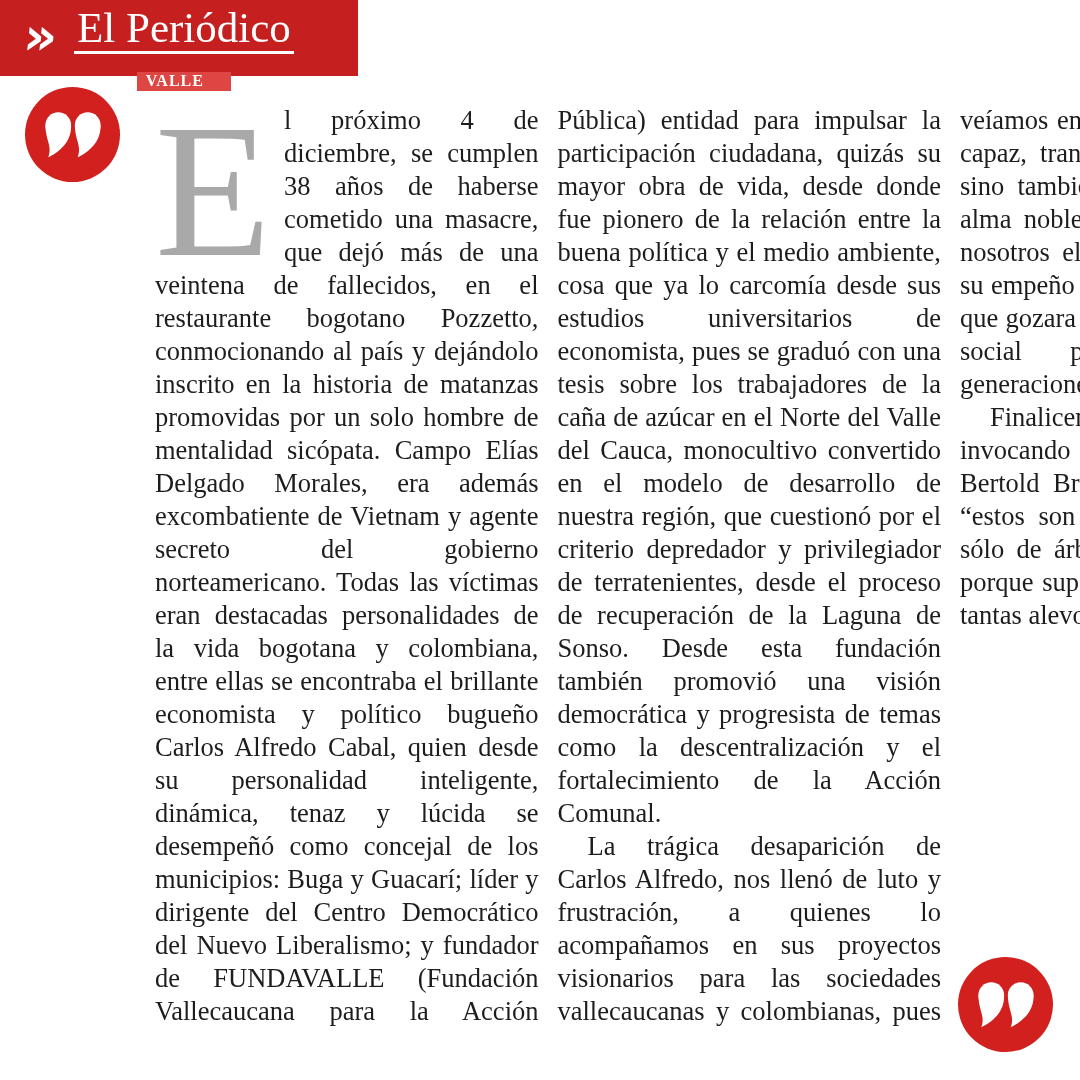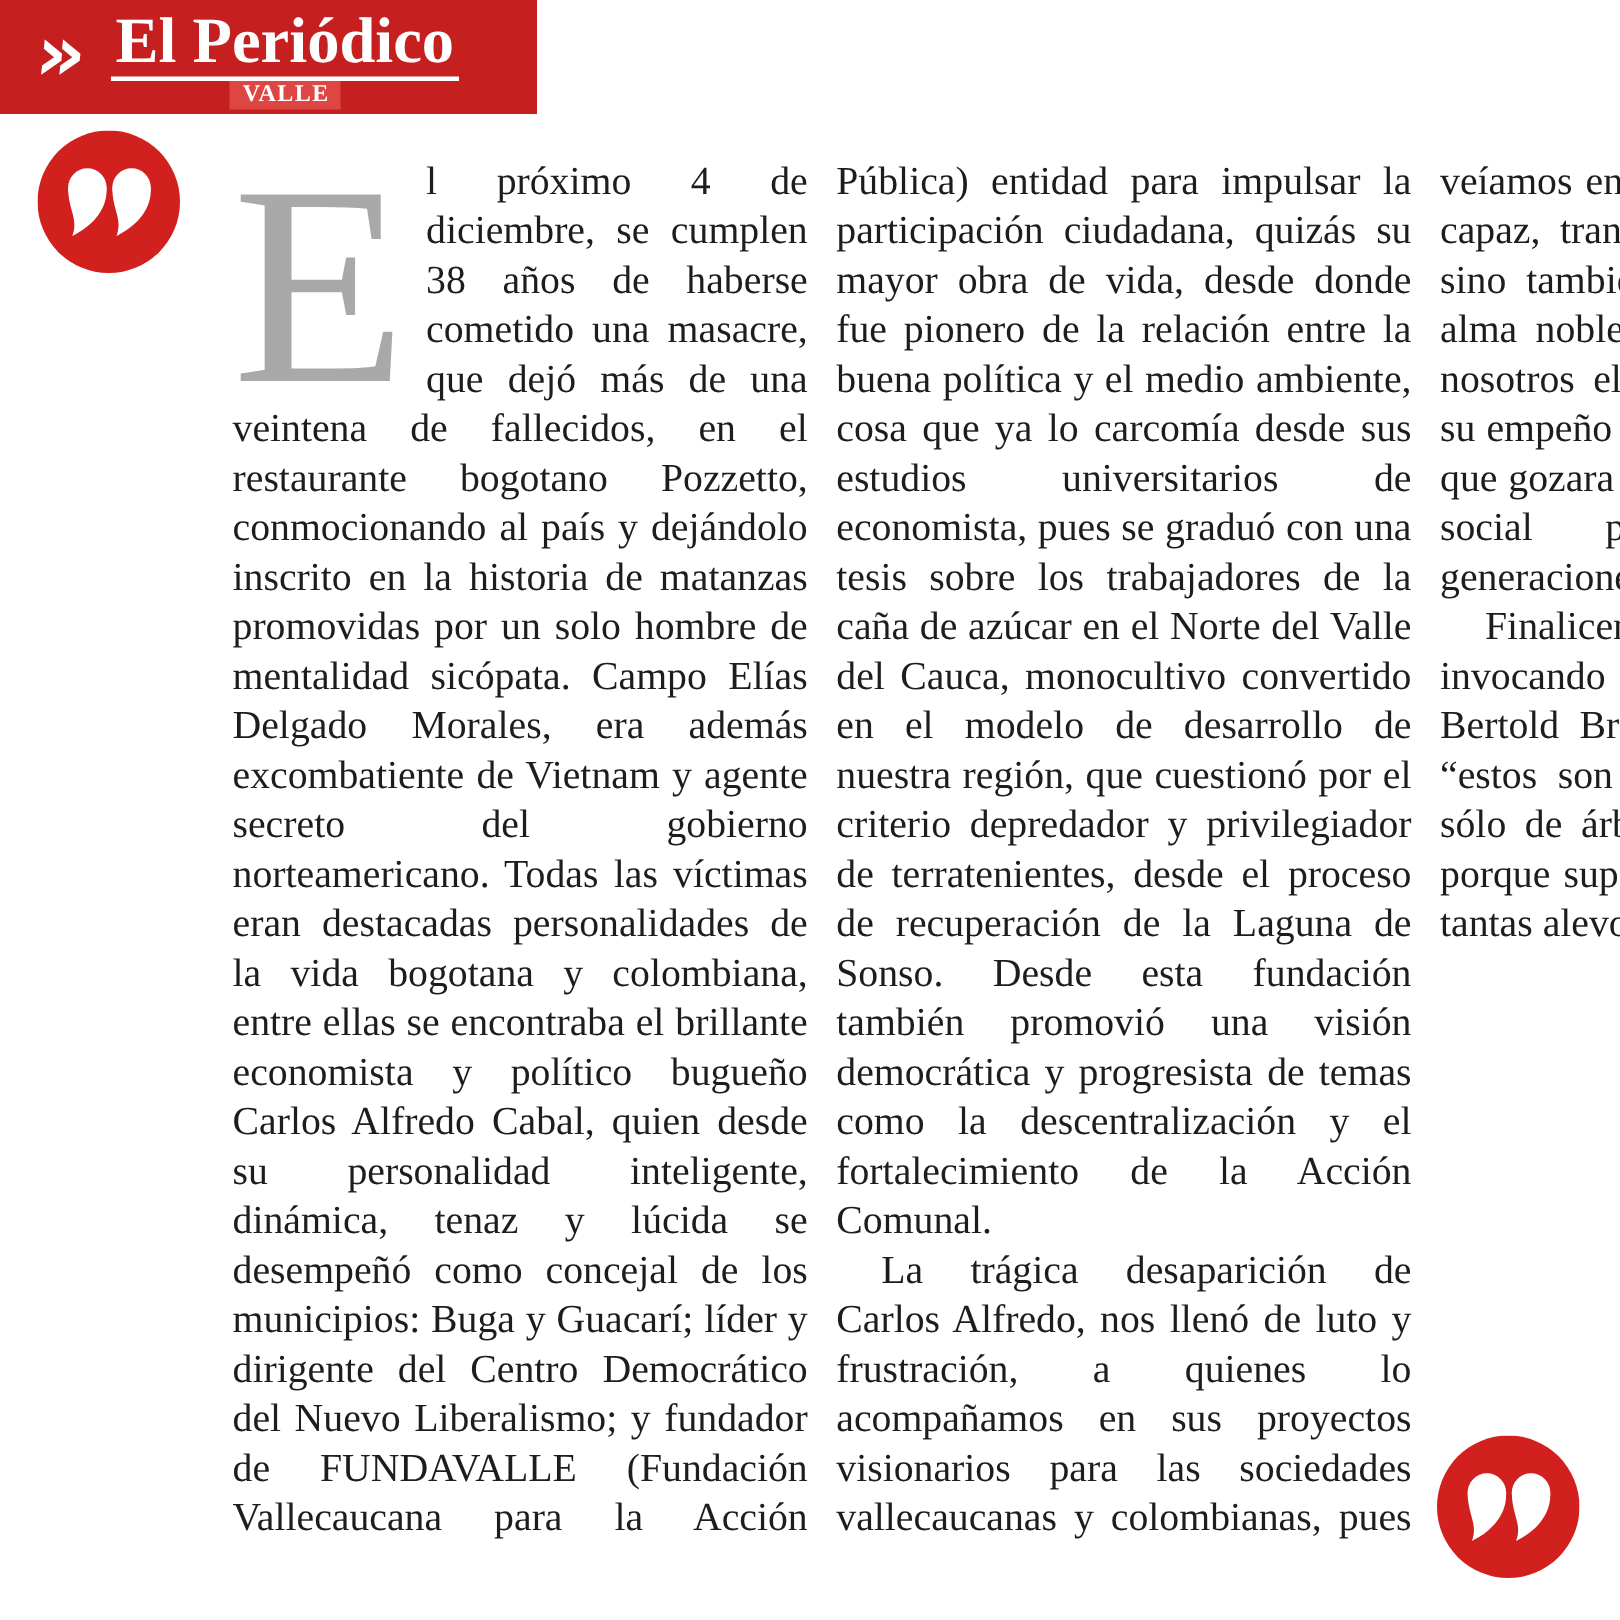--- a/index.html
+++ b/index.html
@@ -15,31 +15,31 @@
   }
   .chevron{
     position:absolute;left:24px;top:8px;
     font-family:"DejaVu Sans", sans-serif;font-weight:bold;
     font-size:52px;line-height:56px;color:#ffffff;
     transform:skewX(-6deg);
   }
   .brand-block{position:absolute;left:74px;top:6px;text-align:center;}
   .wordmark{
     display:inline-block;
-    font-family:"Liberation Serif", serif;font-weight:bold;
+    font-family:"Liberation Serif", serif;font-weight:normal;
     font-size:43px;line-height:44px;color:#ffffff;
     border-bottom:3px solid #ffffff;padding:0 3px 1px 3px;
     white-space:nowrap;
   }
   .badge{
-    display:inline-block;margin-top:0;
+    display:inline-block;margin-top:18px;
     background:var(--badge-red,#de4643);color:#ffffff;
     font-family:"Liberation Serif", serif;font-weight:bold;
     font-size:16px;line-height:18px;letter-spacing:1px;
-    padding:0 7px 1px 9px;
+    padding:0 27px 1px 9px;
   }
 
   
   .quote-circle{position:absolute;width:95px;height:95px;}
   .quote-circle.tl{left:25px;top:87px;}
   .quote-circle.br{left:958px;top:957px;}
   .qc-bg{fill:var(--icon-red,#d1201d);}
 
   
   .article{

